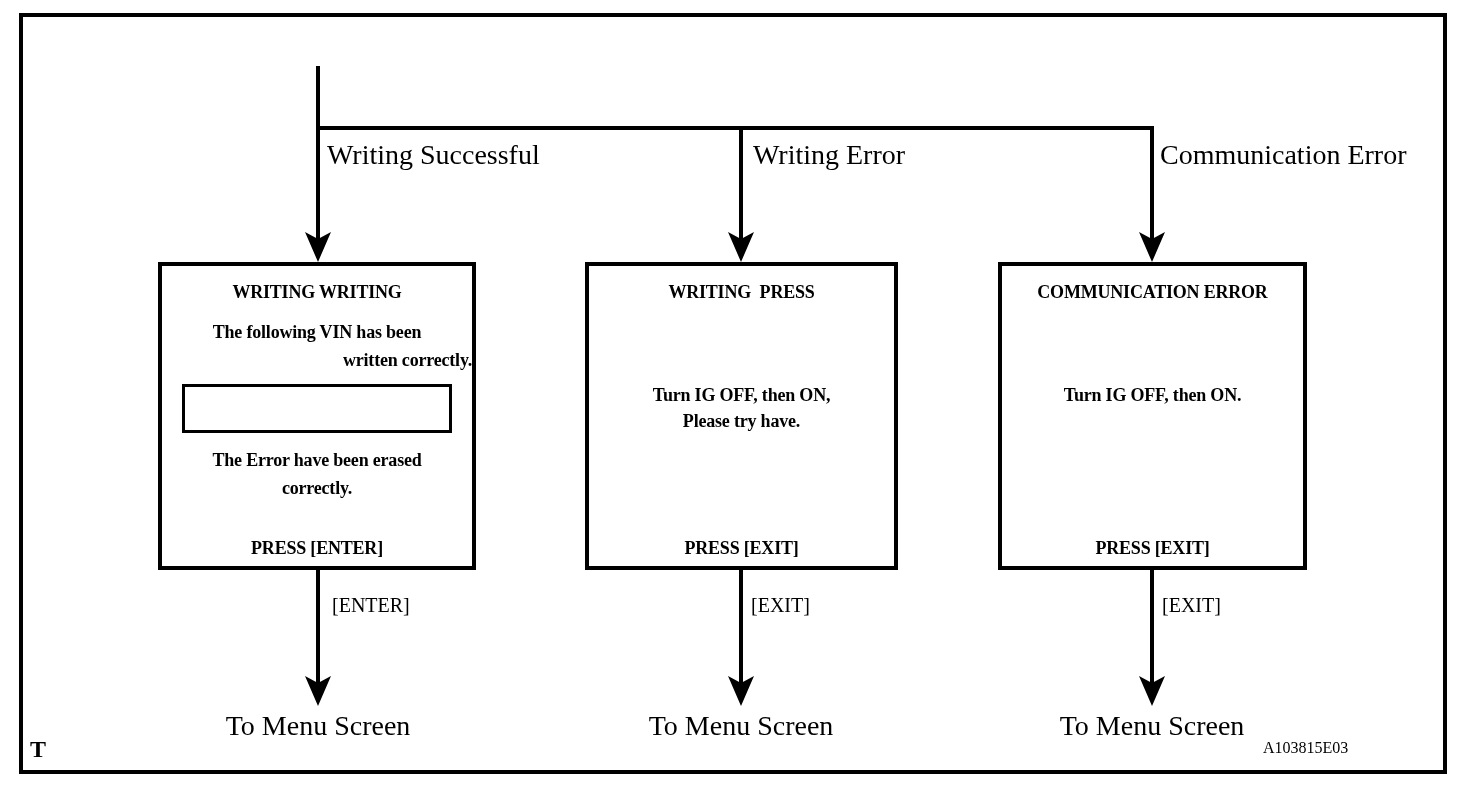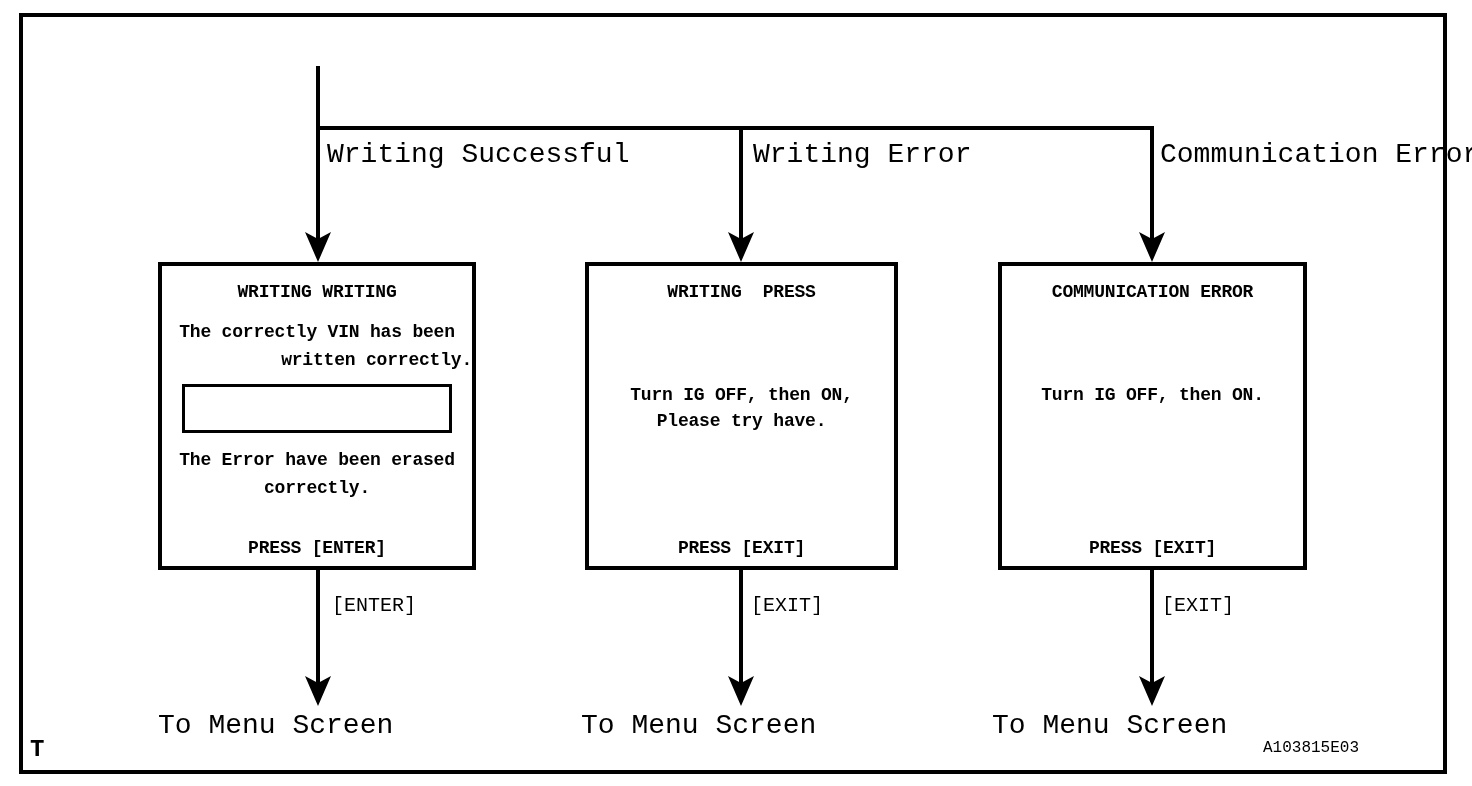--- a/index.html
+++ b/index.html
@@ -2,21 +2,21 @@
 <html><head>
 <meta charset="utf-8">
 <style>
   html, body { margin: 0; padding: 0; background: #fff; }
   .page {
     position: relative;
     width: 1472px;
     height: 786px;
     background: #ffffff;
     color: #000;
-    font-family: Liberation Mono, monospace;
+    font-family: Liberation Serif, serif;
     overflow: hidden;
   }
   .frame {
     position: absolute;
     left: 19px; top: 13px;
     width: 1428px; height: 761px;
     border: 4px solid #000;
     box-sizing: border-box;
   }
   svg.lines {
@@ -31,20 +31,21 @@
   }
   .key-label {
     position: absolute;
     font-size: 20px;
     white-space: nowrap;
     text-align: right;
   }
   .dest-label {
     position: absolute;
     width: 320px;
+    text-align: center;
     font-size: 28px;
     white-space: nowrap;
   }
   .screen-box {
     position: absolute;
     top: 262px;
     height: 308px;
     border: 4px solid #000;
     box-sizing: border-box;
     background: #fff;
@@ -106,21 +107,21 @@
     <path d="M741 706 L728 676 L741 683 L754 676 Z" fill="#000"></path>
     <path d="M1152 706 L1139 676 L1152 683 L1165 676 Z" fill="#000"></path>
   </svg>
 
   <div class="cond-label" style="left:327px; top:139px;">Writing Successful</div>
   <div class="cond-label" style="left:753px; top:139px;">Writing Error</div>
   <div class="cond-label" style="left:1160px; top:139px;">Communication Error</div>
 
   <div class="screen-box" style="left:158px; width:318px;">
     <div class="txt" style="top:16px;">WRITING WRITING</div>
-    <div class="txt" style="top:56px;">The correctly VIN has been</div>
+    <div class="txt" style="top:56px;">The following VIN has been</div>
     <div class="txt" style="top:84px;text-align:right;">written correctly.</div>
     <div class="vin-field"></div>
     <div class="txt" style="top:184px;">The Error have been erased</div>
     <div class="txt" style="top:212px;">correctly.</div>
     <div class="txt" style="top:272px;">PRESS [ENTER]</div>
   </div>
 
   <div class="screen-box" style="left:585px; width:313px;">
     <div class="txt" style="top:16px;">WRITING  PRESS</div>
     <div class="txt" style="top:119px;">Turn IG OFF, then ON,</div>

